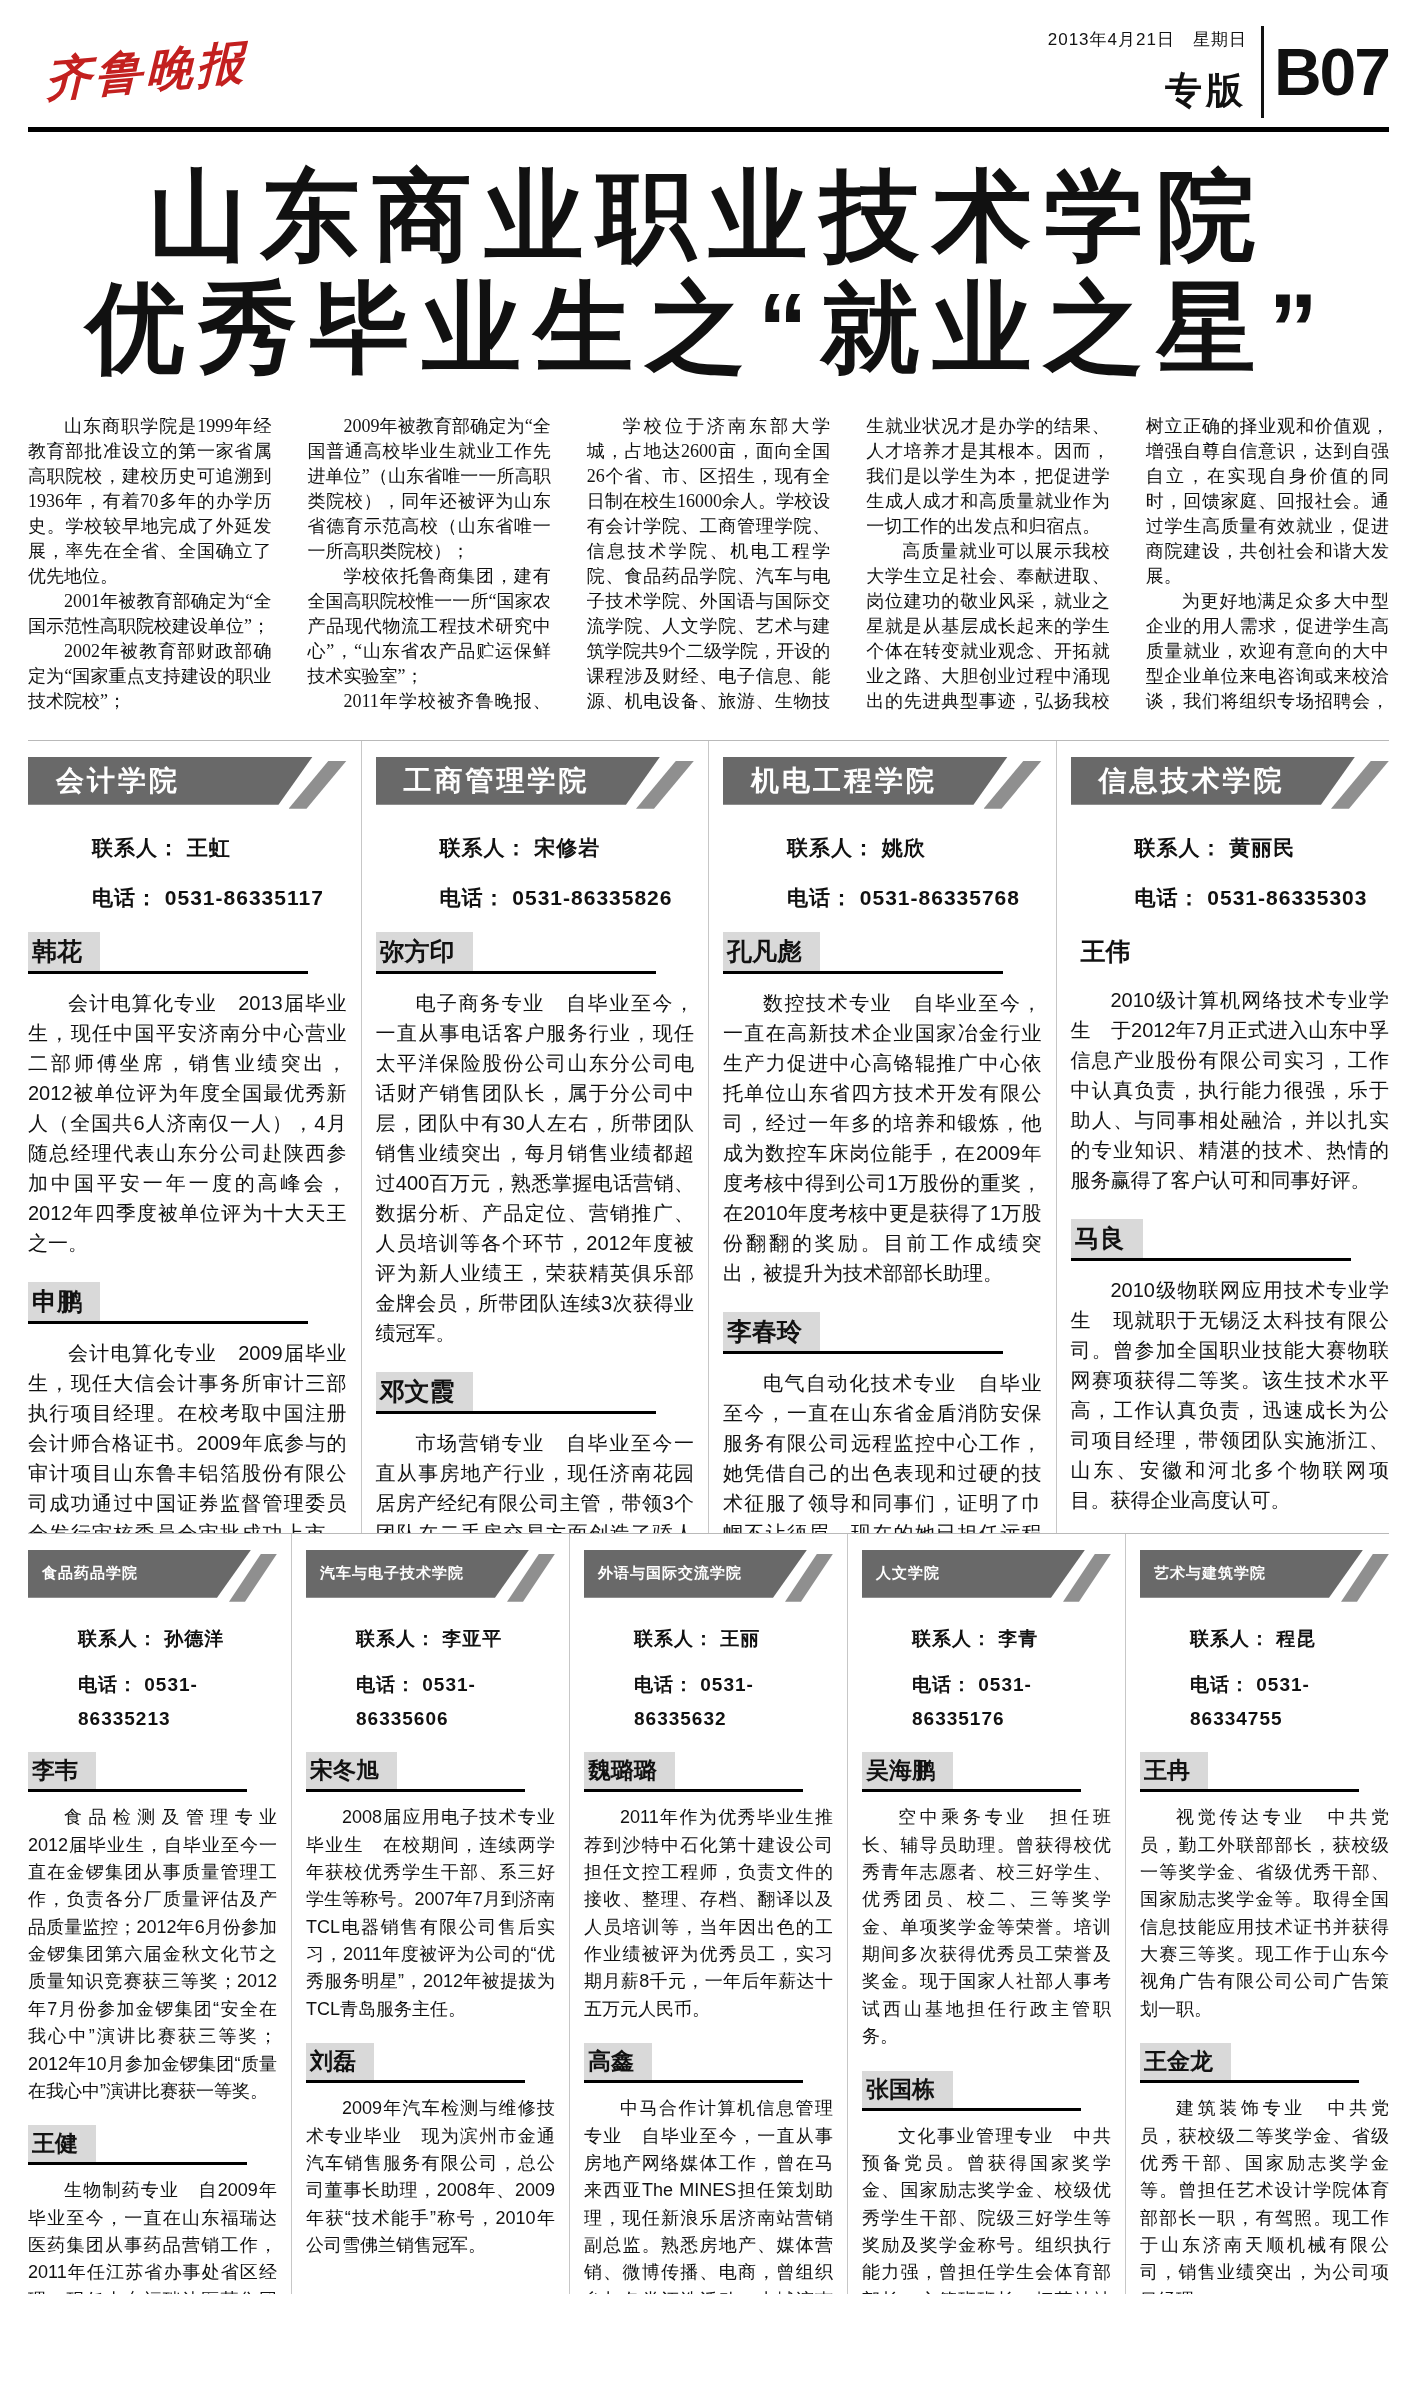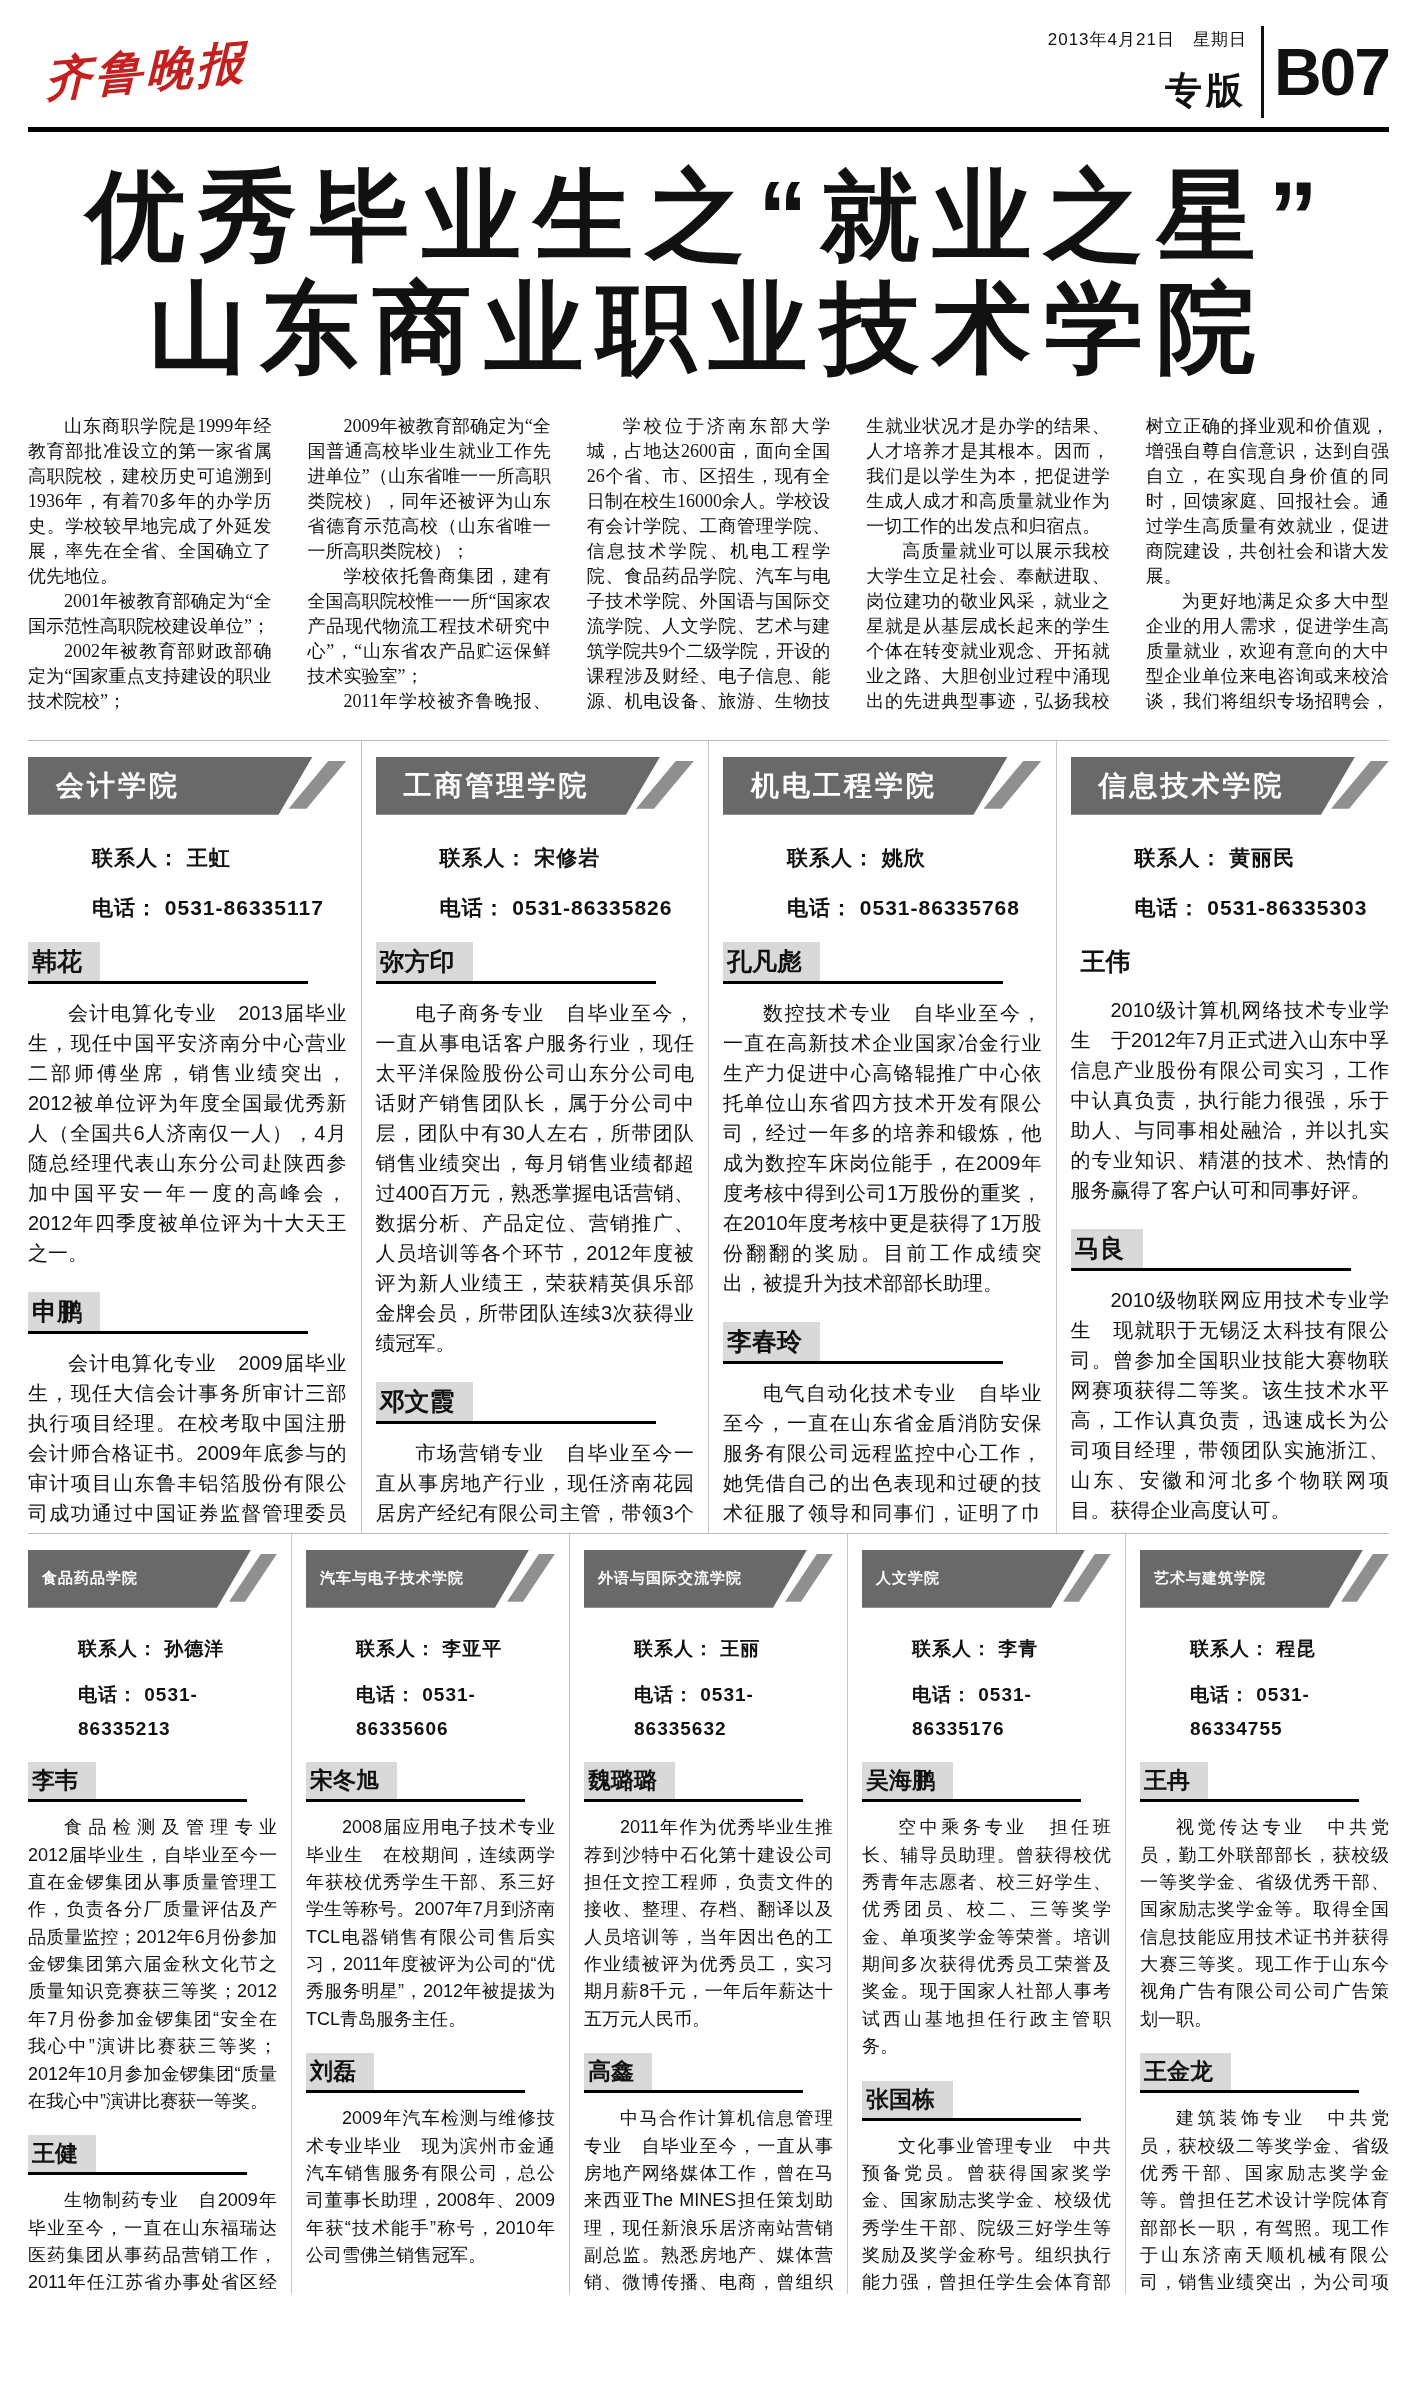--- a/index.html
+++ b/index.html
@@ -35,21 +35,21 @@
 
   
   .row{display:flex;border-top:1px solid #b9b9b9;}
   .row .college{flex:1;padding:16px 14px 0;min-width:0;}
   .row .college:first-child{padding-left:0;}
   .row .college:last-child{padding-right:0;}
   .row .college + .college{border-left:1px solid #c7c7c7;}
   .row1{height:792px;overflow:hidden;margin-top:24px;}
   .row2{height:760px;overflow:hidden;}
 
-  .banner{position:relative;height:58px;margin-bottom:24px;text-decoration:underline;}
+  .banner{position:relative;height:48px;margin-bottom:24px;text-decoration:underline;}
   .banner-main{position:absolute;left:0;top:0;bottom:0;right:34px;background:#696969;color:#fff;
                display:flex;align-items:center;padding-left:28px;font-weight:700;font-size:28px;
                letter-spacing:3px;clip-path:polygon(0 0,100% 0,calc(100% - 34px) 100%,0 100%);}
   .banner-notch{position:absolute;right:0;top:4px;width:58px;height:48px;background:#8f8f8f;
                 clip-path:polygon(40px 0,58px 0,18px 100%,0 100%);}
   .small .banner-main{font-size:15px;padding-left:14px;letter-spacing:1px;right:26px;}
   .small .banner-notch{width:48px;clip-path:polygon(32px 0,48px 0,16px 100%,0 100%);}
 
   .contact{margin:0 0 16px 52px;}
   .contact-line{font-weight:700;font-size:21px;line-height:1.8;margin:12px;letter-spacing:1px;}
@@ -79,22 +79,22 @@
         <div class="mast-date">2013年4月21日　星期日</div>
         <div class="mast-edition">专版</div>
       </div>
       <div class="mast-page">B07</div>
     </div>
   </header>
 
   <div class="rule-thick"></div>
 
   <div class="headline">
+    <p class="headline-line">山东商业职业技术学院</p>
     <p class="headline-line">优秀毕业生之“就业之星”</p>
-    <p class="headline-line">山东商业职业技术学院</p>
   </div>
 
   <div class="intro">
       <div class="intro-col">
         <p class="intro-p">山东商职学院是1999年经教育部批准设立的第一家省属高职院校，建校历史可追溯到1936年，有着70多年的办学历史。学校较早地完成了外延发展，率先在全省、全国确立了优先地位。</p>
         <p class="intro-p">2001年被教育部确定为“全国示范性高职院校建设单位”；</p>
         <p class="intro-p">2002年被教育部财政部确定为“国家重点支持建设的职业技术院校”；</p>
         <p class="intro-p">2005年被评为“全国职业教育先进单位”；</p>
       </div>
       <div class="intro-col">

